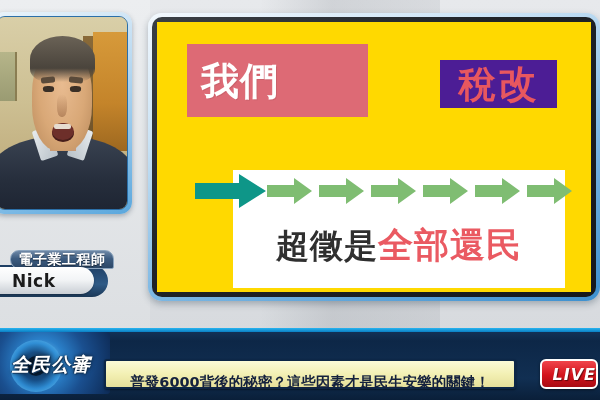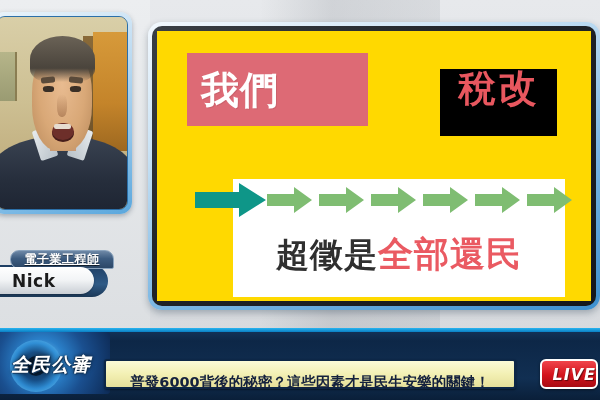--- a/index.html
+++ b/index.html
@@ -87,45 +87,44 @@
   #nametag{position:absolute;left:-4px;top:250px;width:118px;height:52px;}
   #nametag-title{
     position:absolute;left:14px;top:0;width:104px;height:19px;
     background:linear-gradient(180deg,#6e88a6 0%,#3d5c80 45%,#2c4767 100%);
     border-radius:9px 9px 2px 9px;
     border:1px solid #8aa3bd;
     box-sizing:border-box;
     display:flex;align-items:center;justify-content:center;
   }
   #nametag-title span{
-    color:#fff;font-size:12px;font-weight:bold;letter-spacing:.5px;
+    color:#fff;font-size:14px;font-weight:bold;letter-spacing:.5px;
     text-shadow:0 1px 1px rgba(0,0,0,.55);
     font-family:"DejaVu Sans","Liberation Sans",sans-serif;
-    text-decoration:underline;
   }
   #nametag-name-wrap{
     position:absolute;left:0;top:15px;width:112px;height:32px;
     background:linear-gradient(180deg,#1e3e63 0%,#2f5a86 60%,#1b3857 100%);
     border-radius:4px 16px 16px 4px;
   }
   #nametag-name{
     position:absolute;left:0;top:17px;width:98px;height:27px;
     background:linear-gradient(180deg,#ffffff 0%,#f2f4f6 48%,#c9ced4 100%);
     border-radius:3px 14px 14px 3px;
     display:flex;align-items:center;
     box-shadow:0 1px 2px rgba(0,0,0,.3);
   }
   #nametag-name span{
     color:#1b1b1b;font-size:17px;font-weight:600;padding-left:16px;
     letter-spacing:.5px;
   }
 
   
   #slide-frame{
-    position:absolute;left:148px;top:22px;width:452px;height:288px;
+    position:absolute;left:148px;top:13px;width:452px;height:288px;
     border-radius:14px;
     background:linear-gradient(160deg,#f2f8fd 0%,#cbe3f5 28%,#7fb9e4 62%,#3d90cf 100%);
     padding:4px;box-sizing:border-box;
     box-shadow:0 3px 7px rgba(40,60,80,.33);
   }
   #slide-bezel{
     width:100%;height:100%;
     border-radius:10px;
     background:linear-gradient(145deg,#3a3f45 0%,#202429 40%,#15181c 100%);
     padding:5px;box-sizing:border-box;
@@ -147,23 +146,23 @@
     margin-left:14px;letter-spacing:1px;
     text-shadow:1px 1px 0 rgba(0,0,0,.08);
   }
   #banner-small{
     color:#ffd900;font-size:21px;font-weight:bold;line-height:1;
     margin-left:6px;letter-spacing:1px;
   }
 
   
   #box-tax{
-    position:absolute;left:283px;top:38px;width:117px;height:67px;
-    background:#000000;
-    display:flex;justify-content:center;
+    position:absolute;left:283px;top:38px;width:117px;height:48px;
+    background:#4c1d95;
+    display:flex;align-items:center;justify-content:center;
   }
   #box-tax span{
     color:#e8575f;font-size:38px;font-weight:bold;line-height:1;letter-spacing:2px;
   }
 
   
   #box-lower{
     position:absolute;left:76px;top:148px;width:332px;height:118px;
     background:#ffffff;
   }

